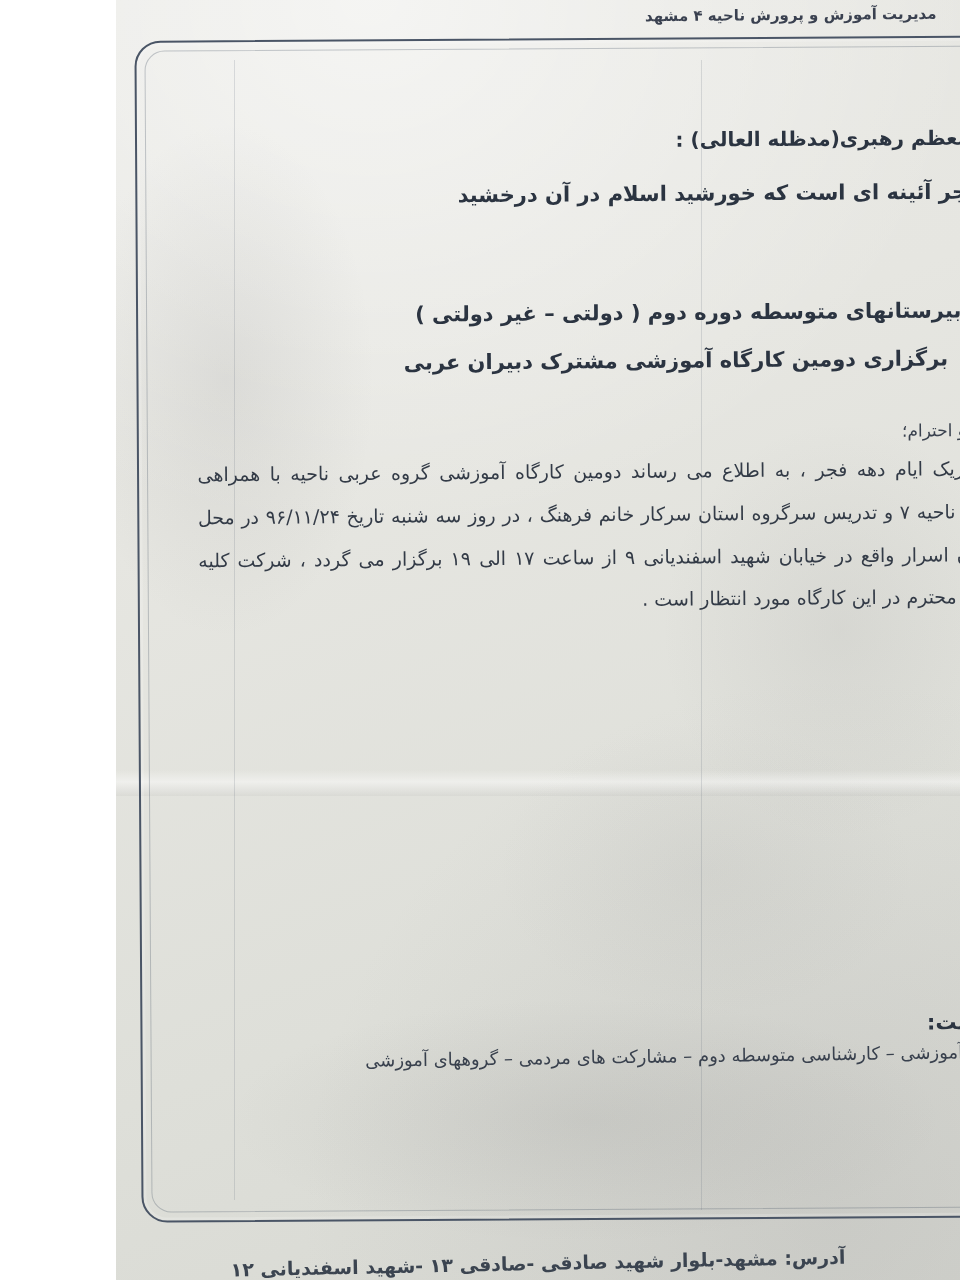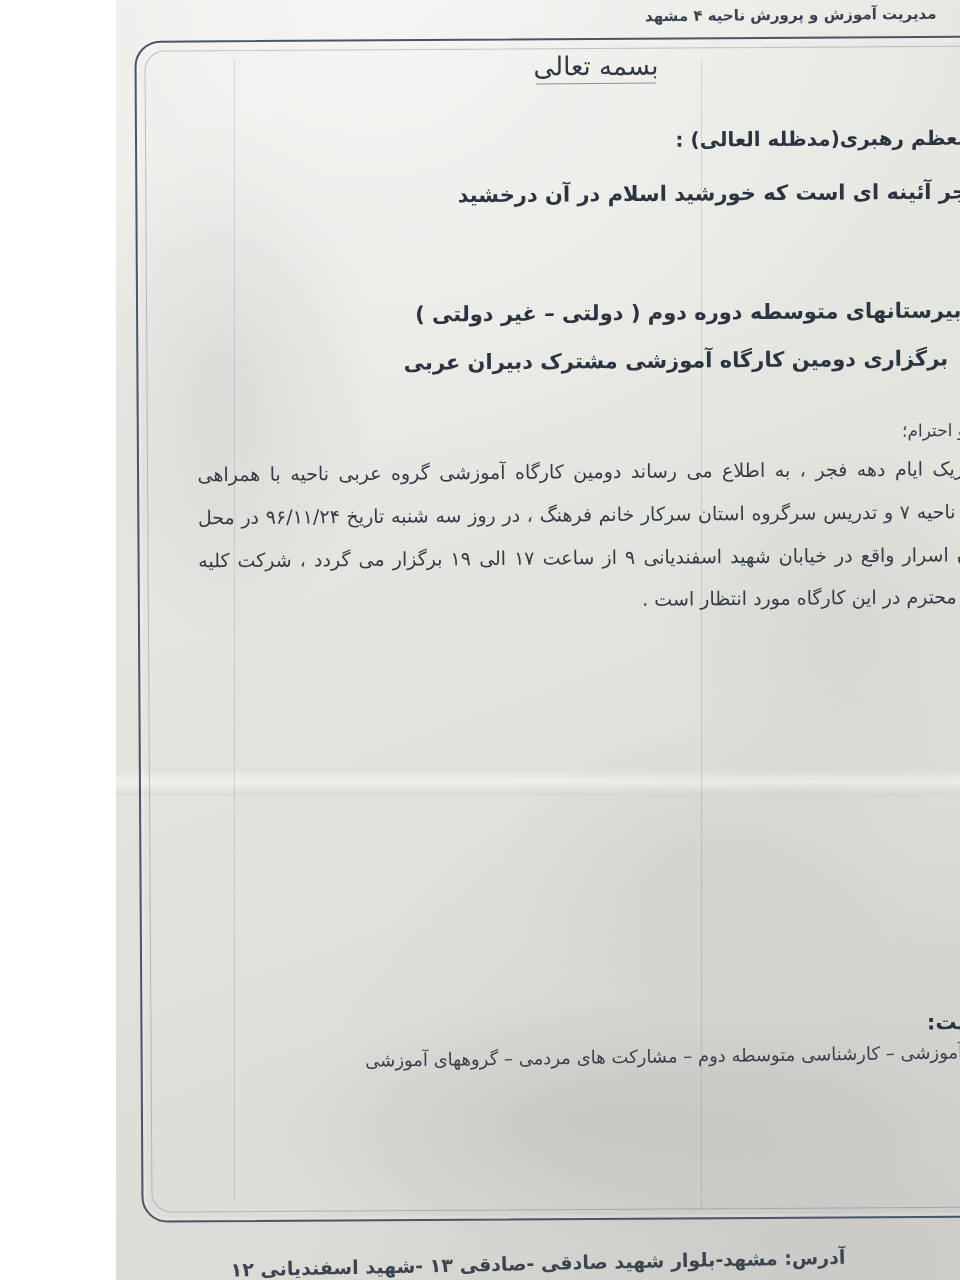--- a/index.html
+++ b/index.html
@@ -235,24 +235,20 @@
   <div class="hairline" style="left:585px; top:60px; height:1150px;"></div>
 
   <div class="org-header">مدیریت آموزش و پرورش ناحیه ۴ مشهد</div>
 
   <div class="frame">
     <div class="frame-inner"></div>
   </div>
 
   <div class="content">
 
-    <div class="bismillah">
-      <div class="glyph">بسمه تعالی</div>
-      <div class="rule"></div>
-    </div>
 
     <div class="quote-block">
       <div class="quote-attrib">مقام معظم رهبری(مدظله العالی) :</div>
       <div class="quote-text">دهه فجر آئینه ای است که خورشید اسلام در آن درخشید</div>
     </div>
 
     <div class="addressing">
       <div class="addr-row">
         <span class="lbl">به :</span>
         <span>دبیرستانهای متوسطه دوره دوم ( دولتی – غیر دولتی )</span>

